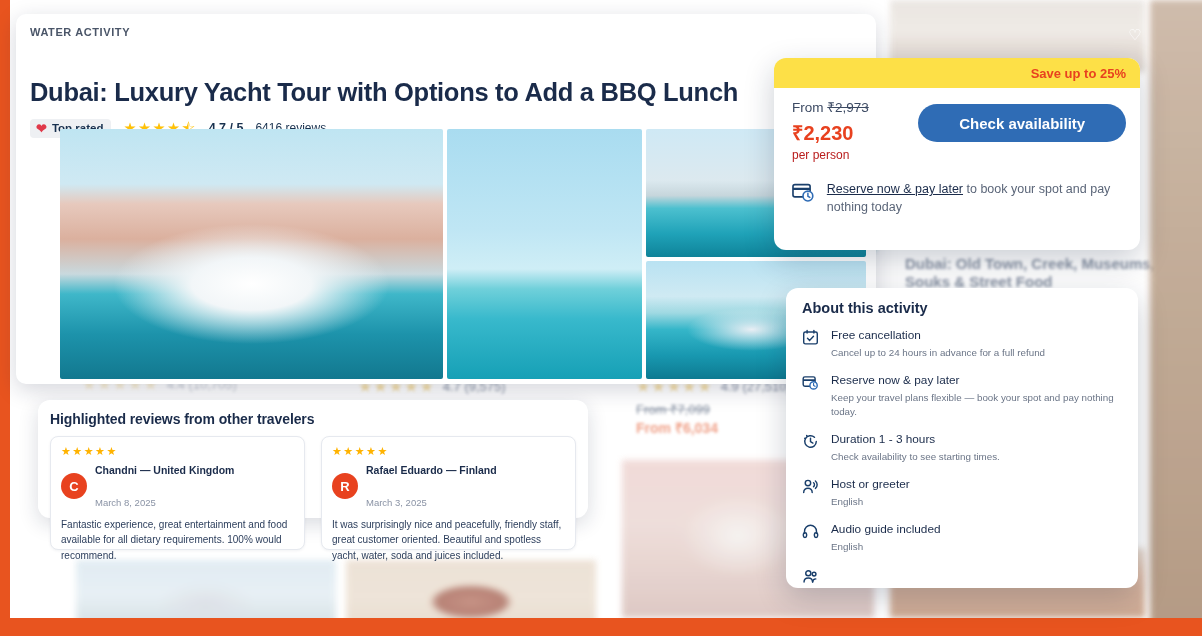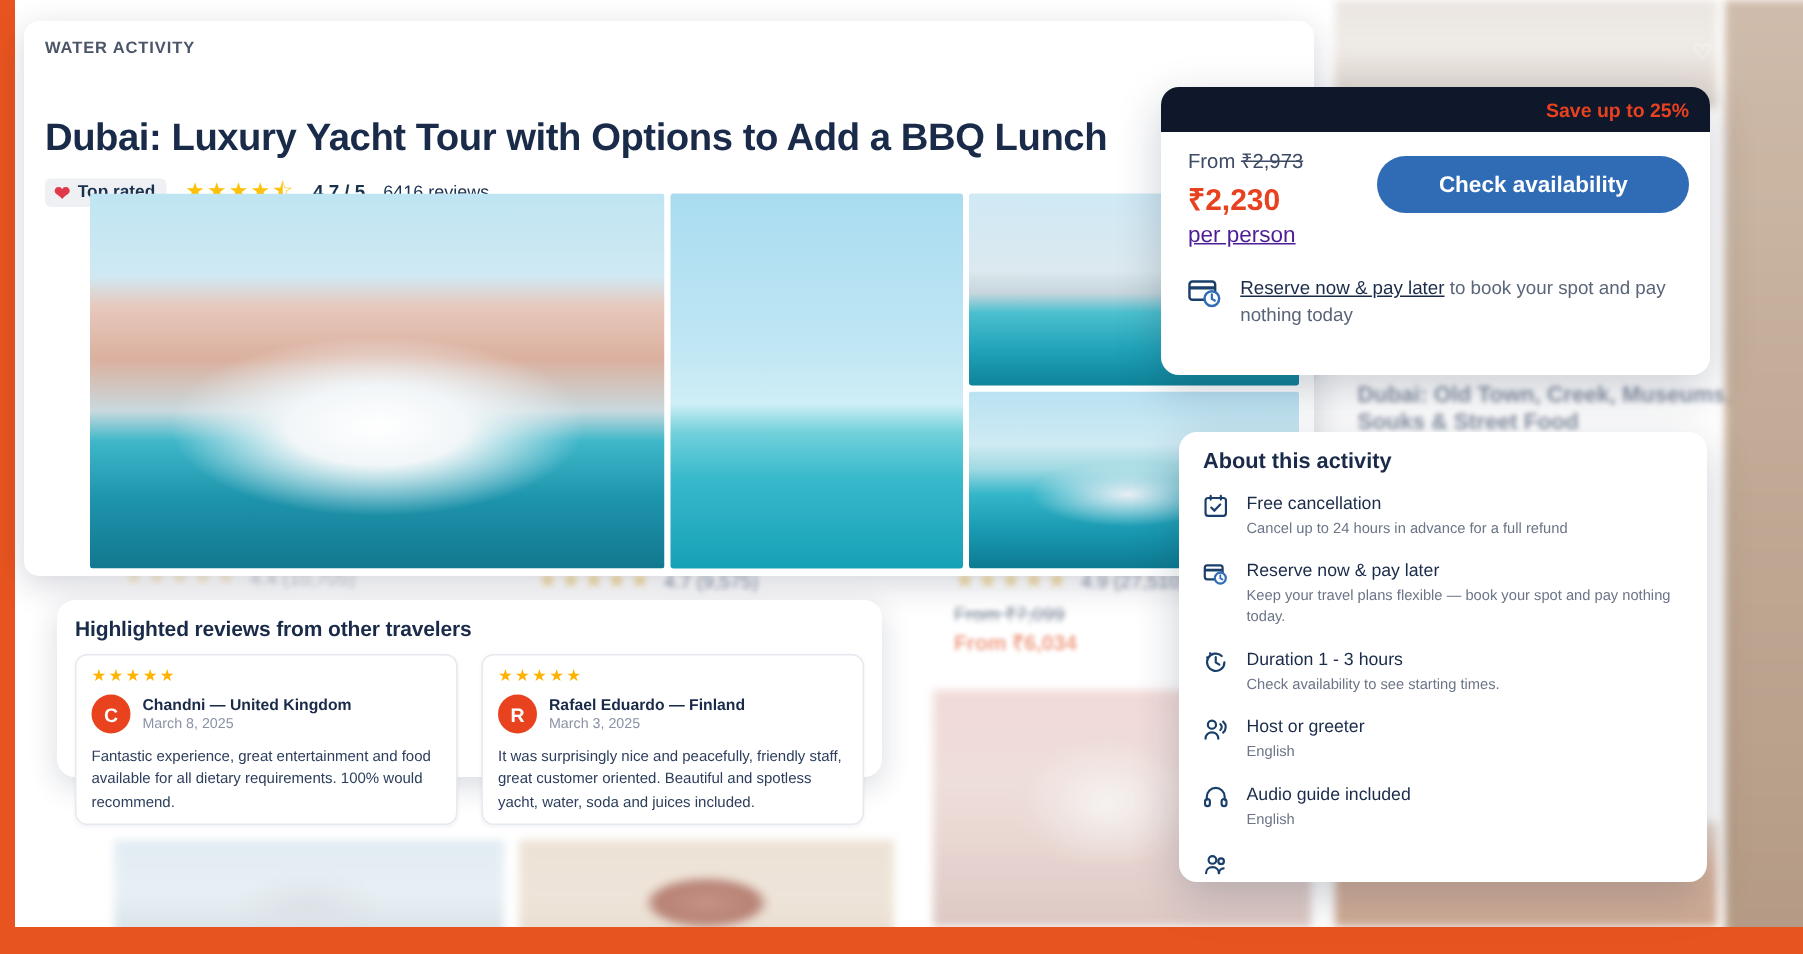--- a/index.html
+++ b/index.html
@@ -168,46 +168,46 @@
   }
   .rv-stars { color: #ffb300; font-size: 11px; letter-spacing: 1.5px; line-height: 1; margin-bottom: 6px; }
   .rv-head { display: flex; align-items: center; gap: 8px; margin-bottom: 7px; }
   .rv-avatar {
     width: 26px; height: 26px; border-radius: 50%;
     background: #e8421f; color: #fff;
     display: flex; align-items: center; justify-content: center;
     font-size: 13px; font-weight: 700; flex: none;
   }
   .rv-name { font-size: 10.5px; font-weight: 700; color: #1a2b4a; line-height: 1.35; text-align: right; }
-  .rv-date { font-size: 9.5px; color: #8a93a5; line-height: 1.35; }
+  .rv-date { font-size: 9.5px; color: #8a93a5; line-height: 1.35; margin-top: 20px; }
   .rv-body { font-size: 10px; color: #2c3e5c; line-height: 1.55; }
 
   
   .price-panel {
     position: absolute;
     left: 774px; top: 58px;
     width: 366px; height: 192px;
     background: #fff;
     border-radius: 12px;
     box-shadow: 0 10px 30px rgba(20,30,60,.22);
     overflow: hidden;
   }
   .save-banner {
-    background: #0f172a;
+    background: #fde047;
     height: 30px;
     display: flex; align-items: center; justify-content: flex-end;
     padding-right: 14px;
   }
   .save-text { color: #e8411f; font-size: 13px; font-weight: 700; }
   .price-body { padding: 10px 14px 0 18px; display: flex; }
   .price-left { width: 120px; }
   .from-line { font-size: 13.5px; color: #3c4a63; margin-bottom: 3px; }
   .from-line s { color: #3c4a63; }
   .price-now { font-size: 20px; font-weight: 700; color: #e8411f; margin-bottom: 2px; }
-  .per-person { font-size: 15px; color: #4c1d95; text-decoration: underline; }
+  .per-person { font-size: 12px; color: #b91c1c; }
   .cta {
     margin-left: 10px;
     width: 214px; height: 38px;
     background: #2f6cb5;
     border: none; border-radius: 19px;
     color: #fff; font-size: 15px; font-weight: 700;
     font-family: "Liberation Sans", sans-serif;
     cursor: pointer;
     align-self: flex-start; margin-top: 6px;
   }

